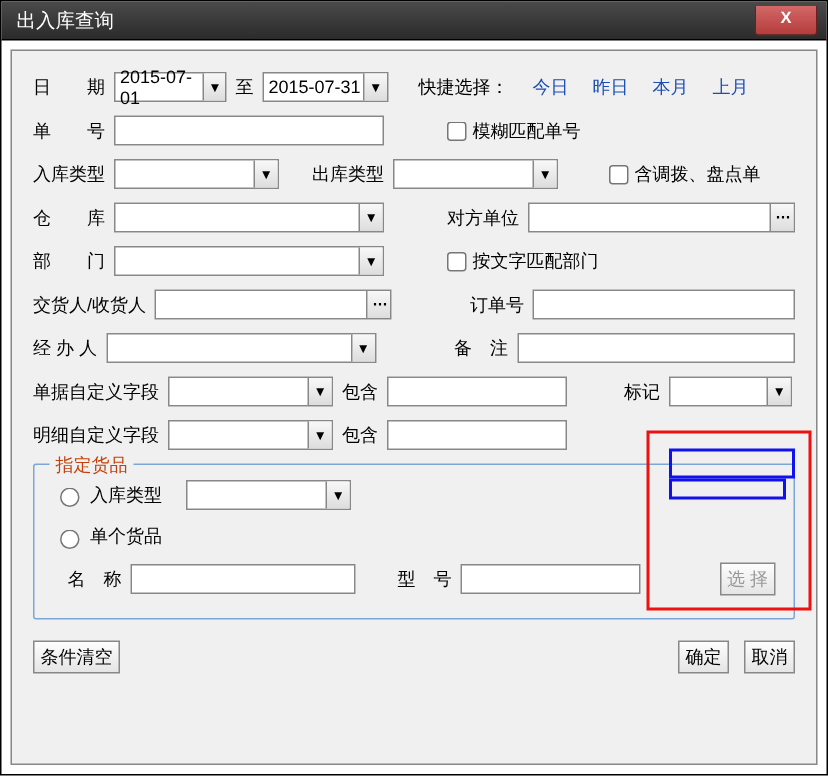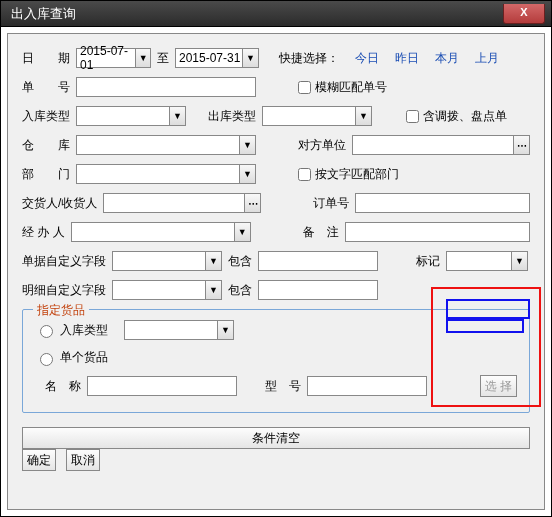--- a/index.html
+++ b/index.html
@@ -120,21 +120,20 @@
     border: 1px solid #888;
     background: linear-gradient(#fdfdfd,#e5e5e5);
     cursor: pointer;
     font-size: 12px;
   }
   .btn:disabled, .btn.disabled { color: #999; cursor: default;}
   .bottom-btns {
     display: flex;
     justify-content: space-between;
     margin-top: 14px;
-    flex-direction: column;
   }
   .bottom-right { display: flex; gap: 10px; align-items: center; }
   
   .red-box {
     position: absolute;
     border: 2px solid #e11;
     pointer-events: none;
     z-index: 50;
     top: 253px; left: 423px; width: 110px; height: 120px;
   }

